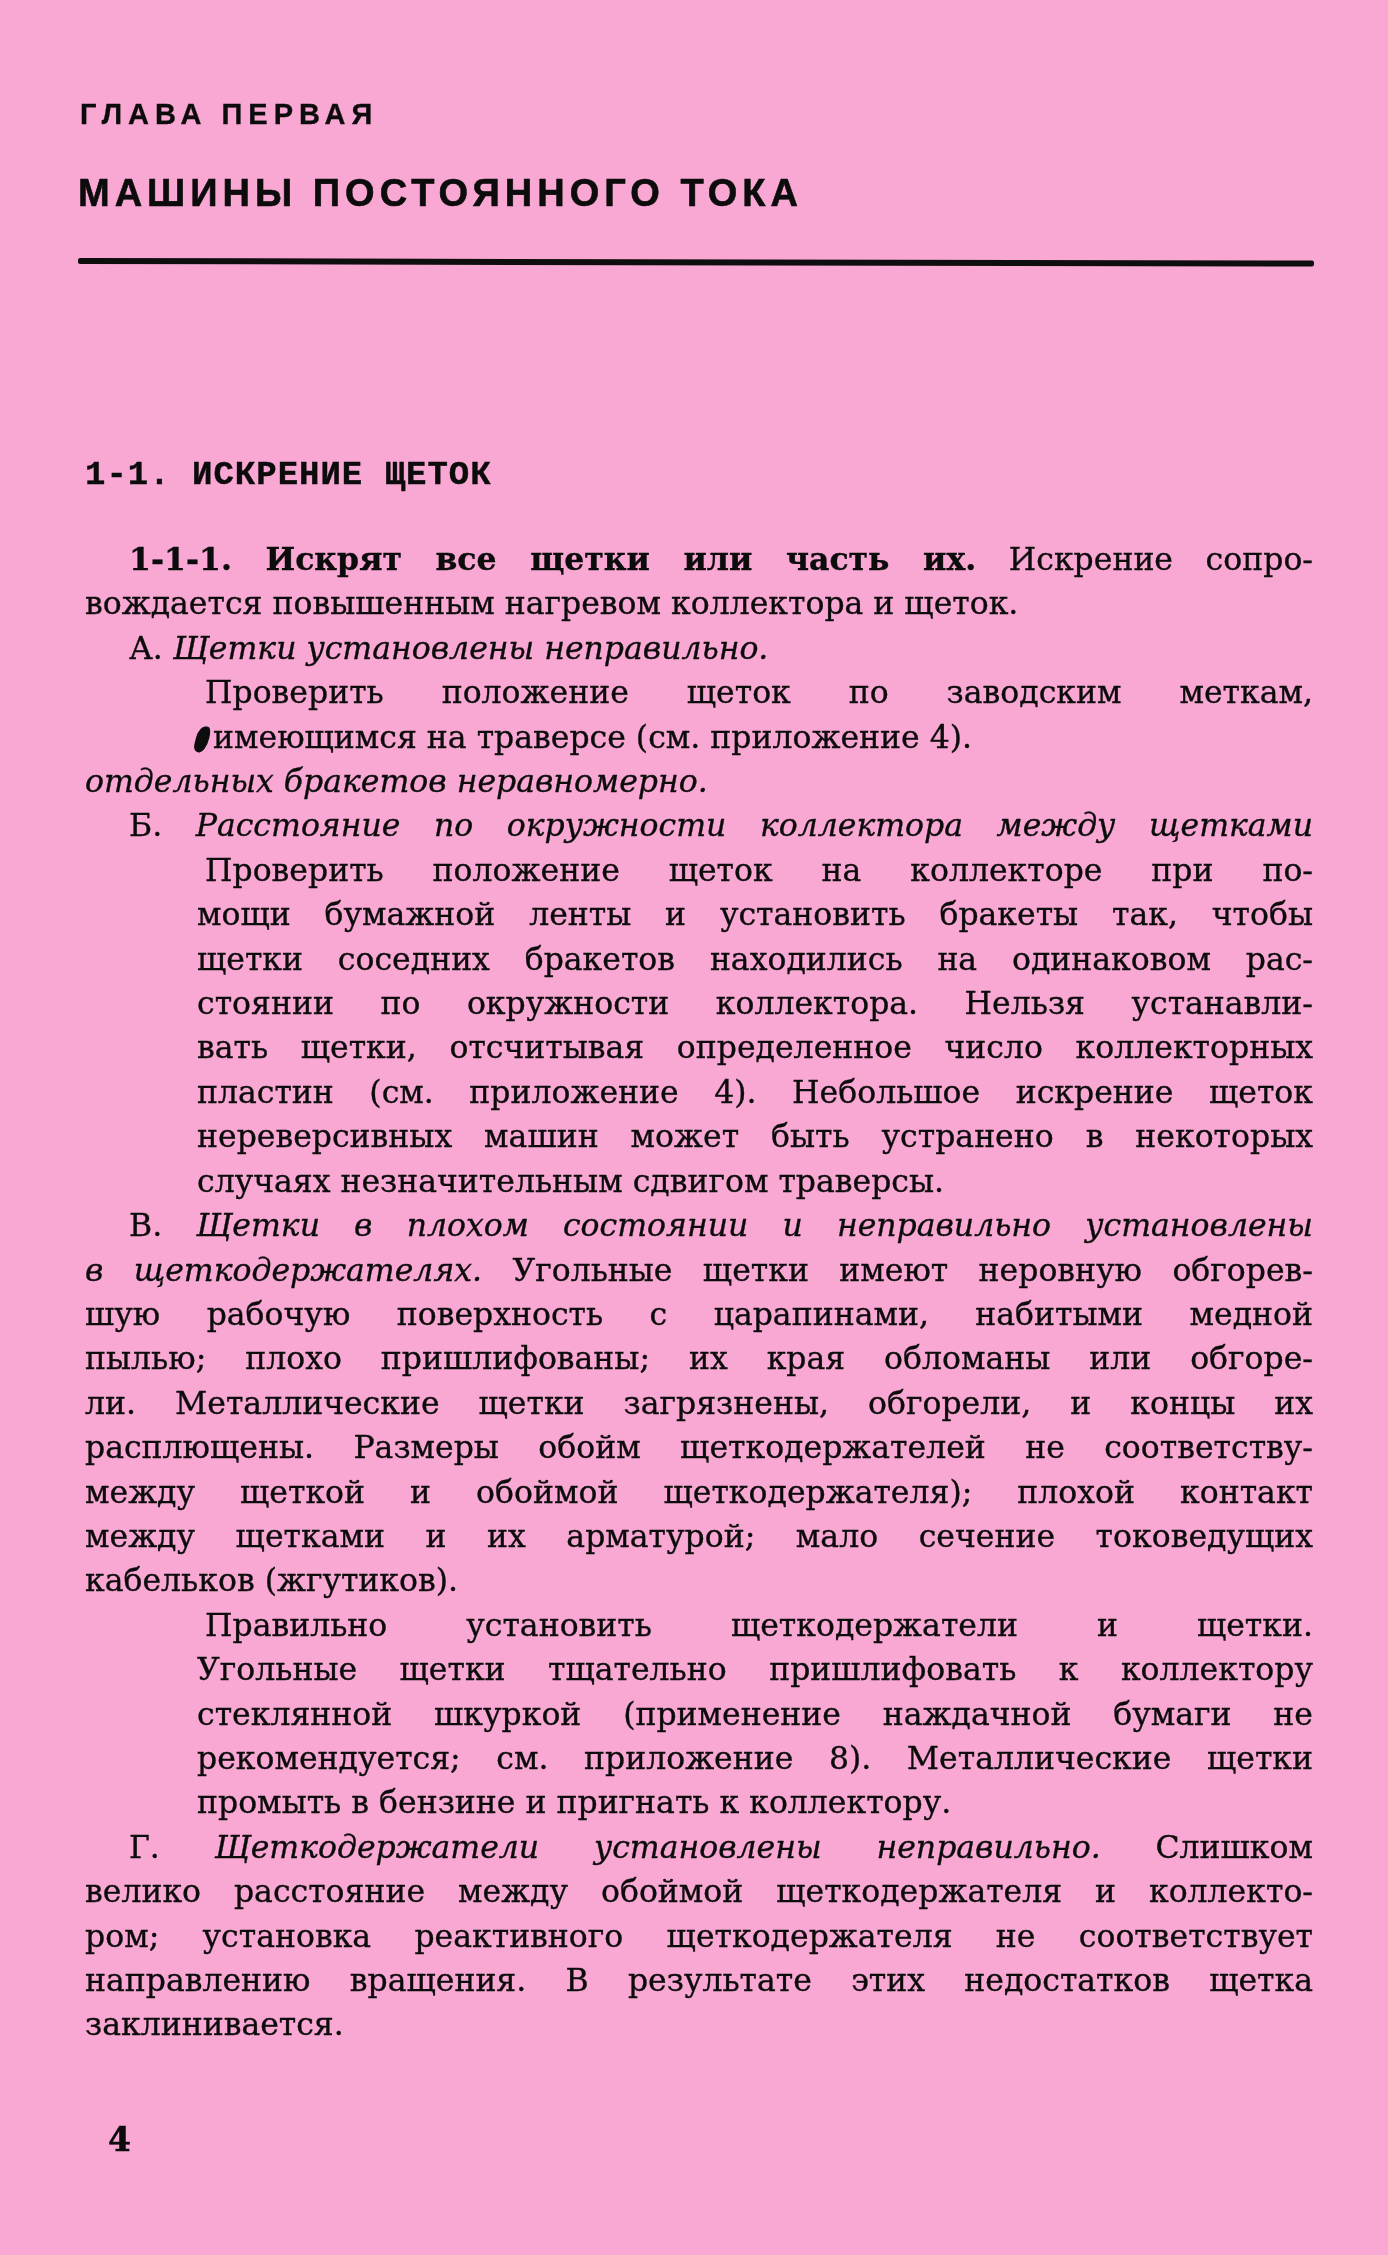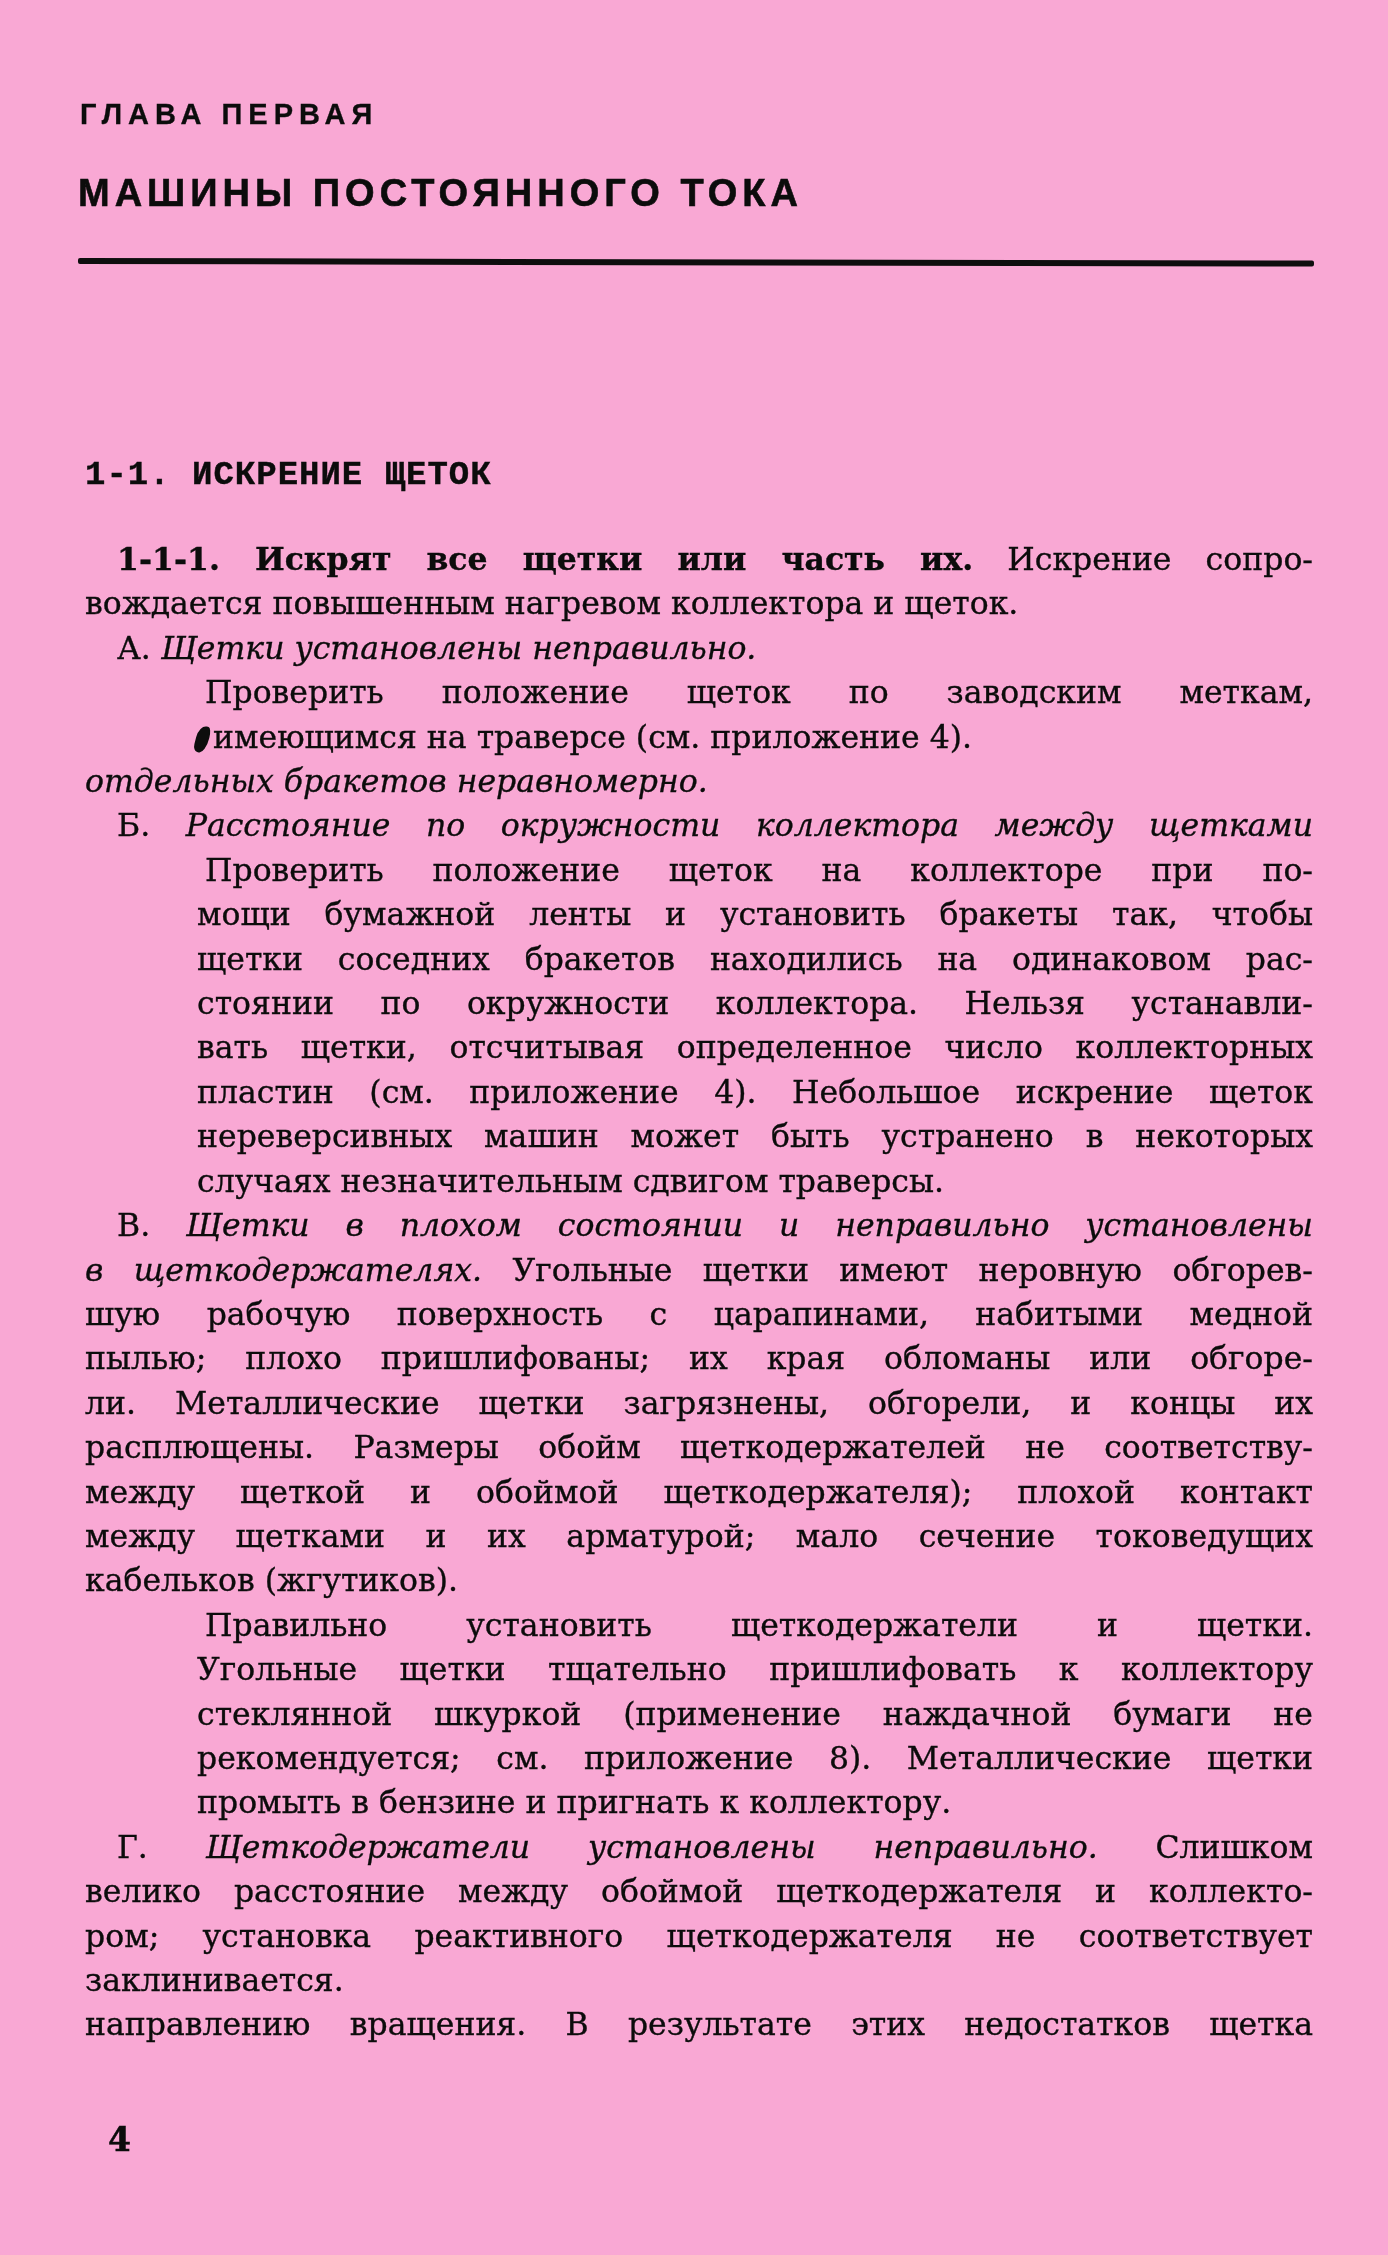--- a/index.html
+++ b/index.html
@@ -53,21 +53,21 @@
     position: absolute;
     left: 85px; top: 537px;
     width: 1228px;
     font-size: 31.5px;
     line-height: 44.4px;
     -webkit-text-stroke: 0.35px #0c0c0c;
   }
   .line { white-space: normal; }
   .line.fill { text-align: justify; text-align-last: justify; }
   .line.ind-body  { margin-left: 0; }
-  .line.ind-para  { margin-left: 32px; }
+  .line.ind-para  { margin-left: 44px; }
   .line.ind-block { margin-left: 112px; }
   .line.ind-blockfirst { margin-left: 120px; }
   .seg-r { font-style: normal; font-weight: normal; }
   .seg-b { font-weight: 700; }
   .seg-i { font-style: italic; }
   .blot {
     display: inline-block;
     width: 13px; height: 27px;
     background: #0d0d0d;
     border-radius: 70% 30% 60% 40% / 55% 45% 70% 30%;
@@ -116,17 +116,17 @@
       <div class="line ind-body fill"><span class="seg-r">между щетками и их арматурой; мало сечение токоведущих</span></div>
       <div class="line ind-body"><span class="seg-r">кабельков (жгутиков).</span></div>
       <div class="line ind-blockfirst fill"><span class="seg-r">Правильно установить щеткодержатели и щетки.</span></div>
       <div class="line ind-block fill"><span class="seg-r">Угольные щетки тщательно пришлифовать к коллектору</span></div>
       <div class="line ind-block fill"><span class="seg-r">стеклянной шкуркой (применение наждачной бумаги не</span></div>
       <div class="line ind-block fill"><span class="seg-r">рекомендуется; см. приложение 8). Металлические щетки</span></div>
       <div class="line ind-block"><span class="seg-r">промыть в бензине и пригнать к коллектору.</span></div>
       <div class="line ind-para fill"><span class="seg-r">Г. </span><span class="seg-i">Щеткодержатели установлены неправильно.</span><span class="seg-r"> Слишком</span></div>
       <div class="line ind-body fill"><span class="seg-r">велико расстояние между обоймой щеткодержателя и коллекто-</span></div>
       <div class="line ind-body fill"><span class="seg-r">ром; установка реактивного щеткодержателя не соответствует</span></div>
+      <div class="line ind-body fill"><span class="seg-r">направлению вращения. В результате этих недостатков щетка</span></div>
       <div class="line ind-body"><span class="seg-r">заклинивается.</span></div>
-      <div class="line ind-body fill"><span class="seg-r">направлению вращения. В результате этих недостатков щетка</span></div>
     </div>
   <div class="page-number">4</div>
 </div>
 
 </body></html>

